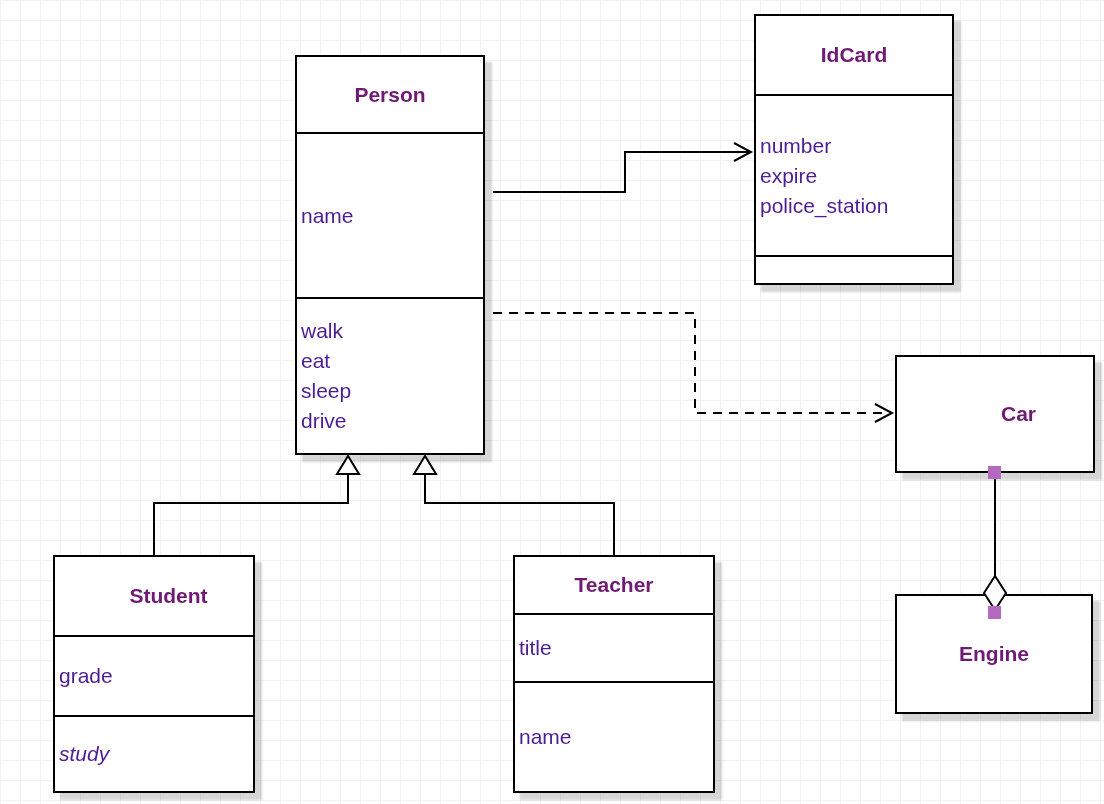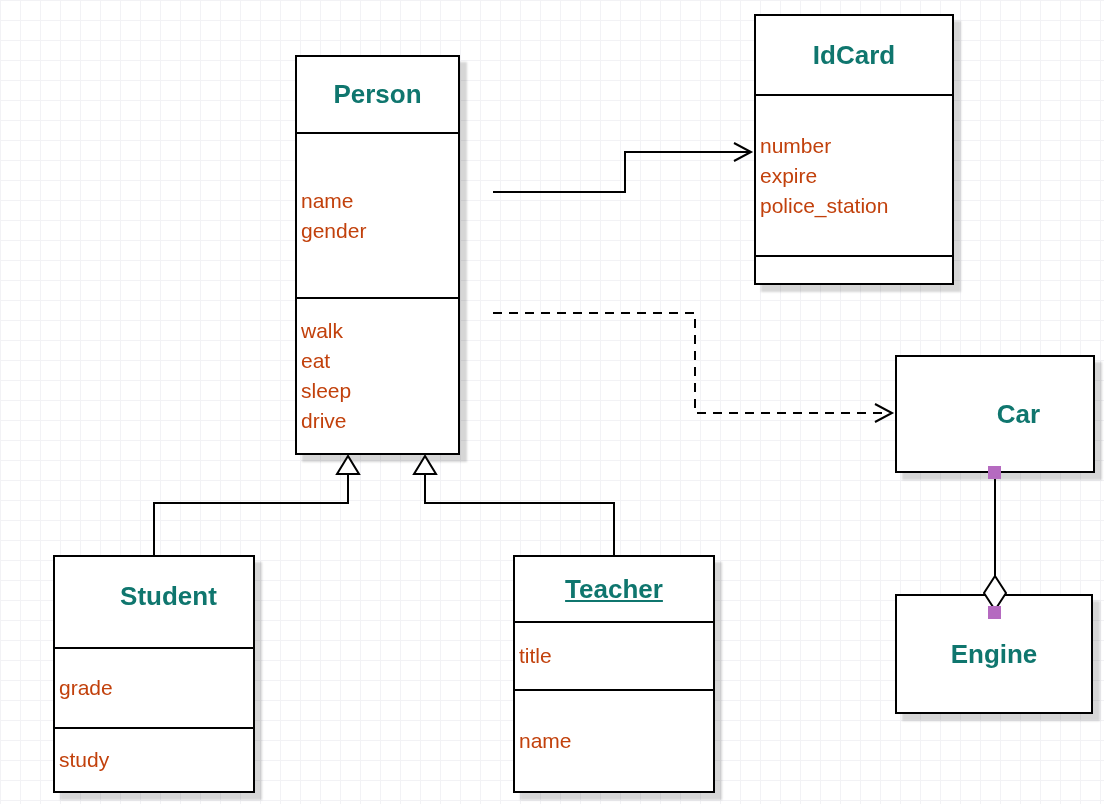--- a/index.html
+++ b/index.html
@@ -19,44 +19,43 @@
   .uml-class{
     position:absolute;
     background:#ffffff;
     border:2px solid #000000;
     box-sizing:border-box;
     box-shadow:7px 7px 2px rgba(0,0,0,0.16);
     display:flex;flex-direction:column;
   }
   .uml-title{
     display:flex;align-items:center;justify-content:center;
-    font-weight:bold;font-size:26px;color:#0f766e;
+    font-weight:bold;font-size:21px;color:#701a75;
     box-sizing:border-box;
   }
   .uml-section{
     border-top:2px solid #000000;
     box-sizing:border-box;
     display:flex;flex-direction:column;justify-content:center;
-    font-size:21px;color:#c2410c;
+    font-size:21px;color:#4c1d95;
     padding-left:4px;
   }
   .uml-member{line-height:30px;white-space:nowrap;}
   svg.edges{position:absolute;left:0;top:0;pointer-events:none;}
   svg .stroke{fill:none;stroke:#000;stroke-width:2;}
 </style>
 </head>
 <body>
 
 <div class="canvas">
 
-  <div class="uml-class" style="left:295px;top:55px;width:165px;height:400px;">
+  <div class="uml-class" style="left:295px;top:55px;width:190px;height:400px;">
     <div class="uml-title" style="height:75px;">Person</div>
     <div class="uml-section" style="height:165px;">
       <div class="uml-member">name</div>
-      <div class="uml-member">gender</div>
     </div>
     <div class="uml-section" style="flex:1;">
       <div class="uml-member">walk</div>
       <div class="uml-member">eat</div>
       <div class="uml-member">sleep</div>
       <div class="uml-member">drive</div>
     </div>
   </div>
 
   <div class="uml-class" style="left:754px;top:14px;width:200px;height:271px;">
@@ -72,30 +71,30 @@
   <div class="uml-class" style="left:895px;top:355px;width:200px;height:118px;padding-left:47px;">
     <div class="uml-title" style="flex:1;">Car</div>
   </div>
 
   <div class="uml-class" style="left:895px;top:594px;width:198px;height:120px;">
     <div class="uml-title" style="flex:1;">Engine</div>
   </div>
 
   <div class="uml-class" style="left:53px;top:555px;width:202px;height:238px;">
     <div class="uml-title" style="height:78px;padding-left:29px;">Student</div>
-    <div class="uml-section" style="height:80px;margin-top:12px;">
+    <div class="uml-section" style="height:80px;">
       <div class="uml-member">grade</div>
     </div>
-    <div class="uml-section" style="flex:1;">
+    <div class="uml-section" style="flex:1;font-style:italic;">
       <div class="uml-member">study</div>
     </div>
   </div>
 
   <div class="uml-class" style="left:513px;top:555px;width:202px;height:238px;">
-    <div class="uml-title" style="height:64px;text-decoration:underline;">Teacher</div>
+    <div class="uml-title" style="height:56px;">Teacher</div>
     <div class="uml-section" style="height:68px;">
       <div class="uml-member">title</div>
     </div>
     <div class="uml-section" style="flex:1;">
       <div class="uml-member">name</div>
     </div>
   </div>
 
   <svg class="edges" width="1104" height="804" viewBox="0 0 1104 804">
 

